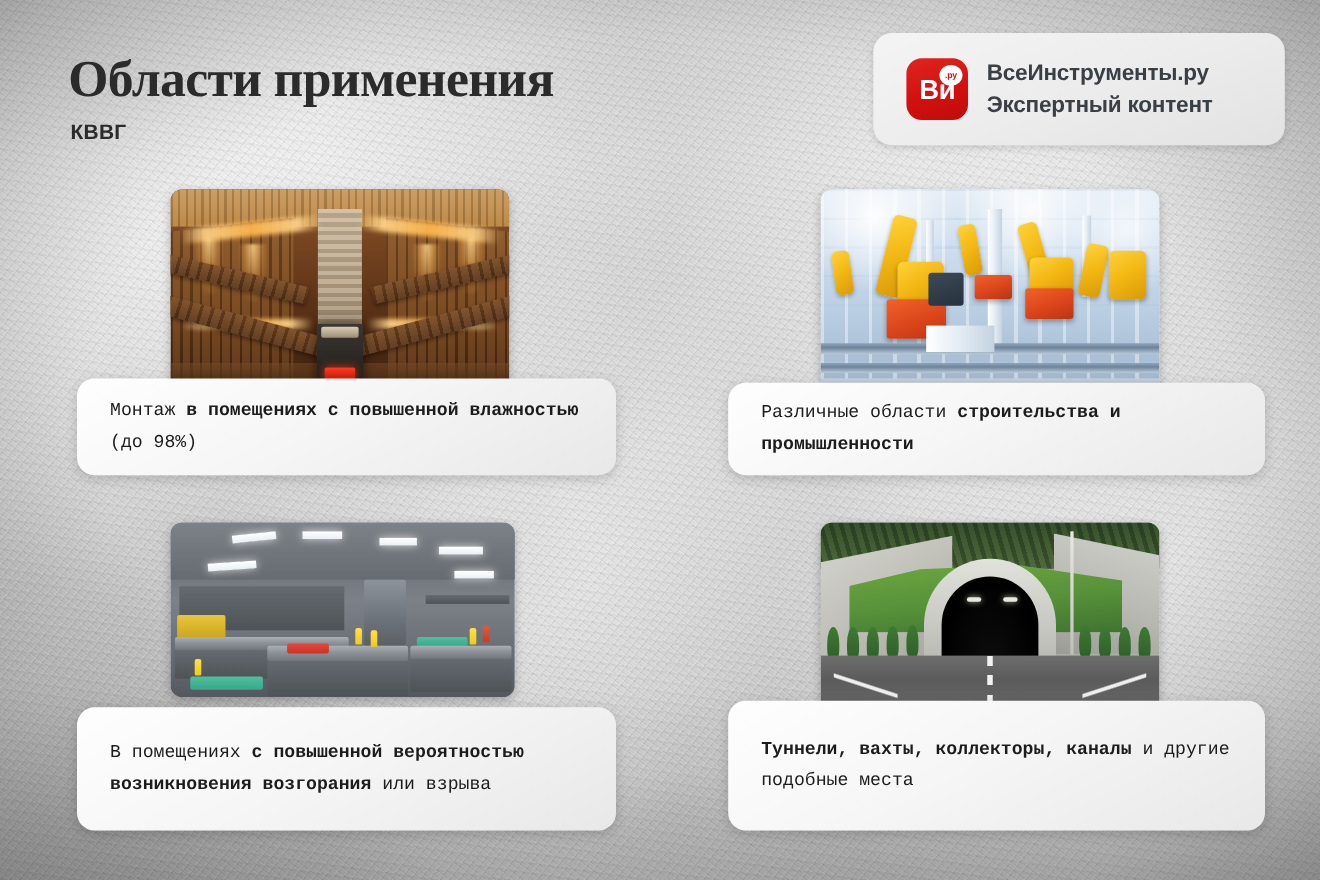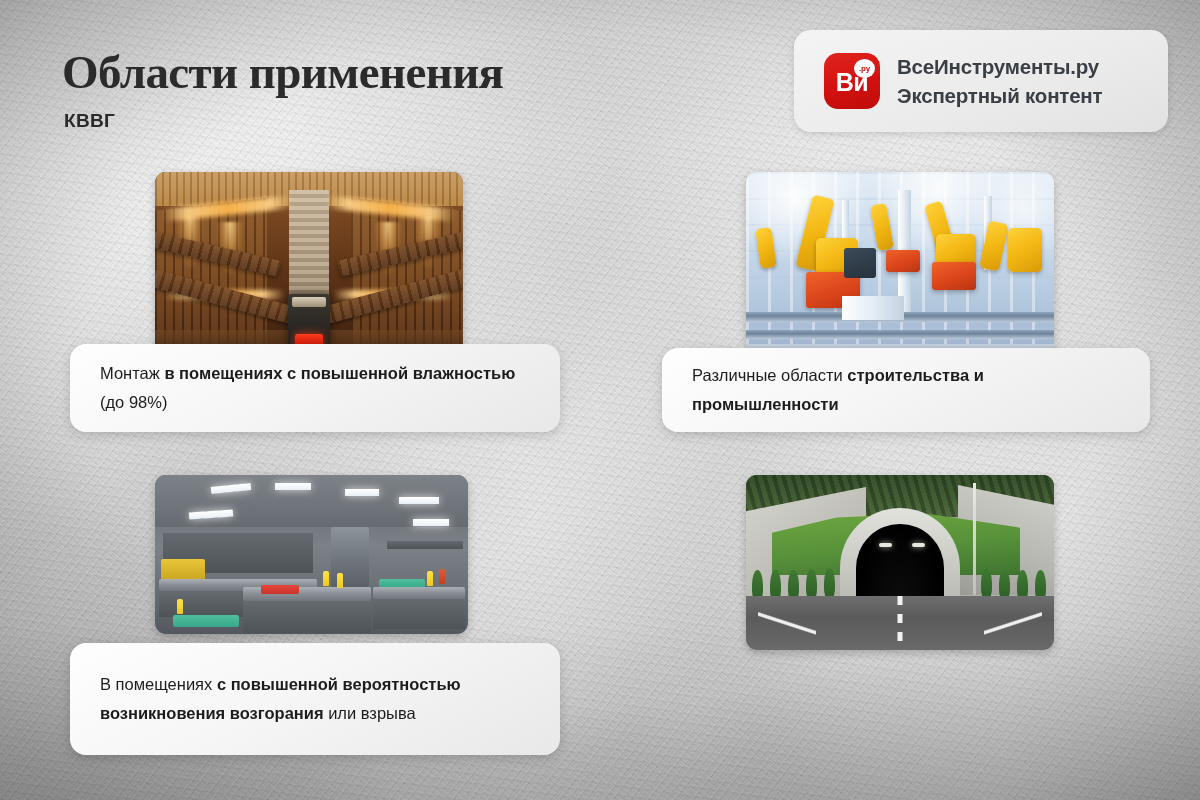--- a/index.html
+++ b/index.html
@@ -381,20 +381,21 @@
   
   .card {
     position: absolute;
     border-radius: 16px;
     background: linear-gradient(152deg, #fefefe 0%, #f6f6f6 45%, #e8e8e8 100%);
     box-shadow: 0 3px 11px rgba(0,0,0,0.17);
     display: flex;
     flex-direction: column;
     justify-content: center;
     padding: 0 30px;
+    font-family: Liberation Mono, monospace;
   }
   .card-text {
     font-size: 16.5px;
     line-height: 1.74;
     color: #1c1c1c;
     font-weight: 400;
   }
   .card-text b { font-weight: 700; }
 
   .card-1 { left: 70px; top: 344px; width: 490px; height: 88px; }
@@ -543,14 +544,17 @@
 
   <div class="card card-1">
     <div class="card-text"><span>Монтаж </span><b>в помещениях с повышенной влажностью</b><span> (до 98%)</span></div>
   </div>
   <div class="card card-3">
     <div class="card-text"><span>В помещениях </span><b>с повышенной вероятностью возникновения возгорания</b><span> или взрыва</span></div>
   </div>
   <div class="card card-2">
     <div class="card-text"><span>Различные области </span><b>строительства и промышленности</b></div>
   </div>
+  <div class="card card-4">
+    <div class="card-text"><b>Туннели, вахты, коллекторы, каналы</b><span> и другие подобные места</span></div>
+  </div>
 
 </div>
 
 </body></html>

